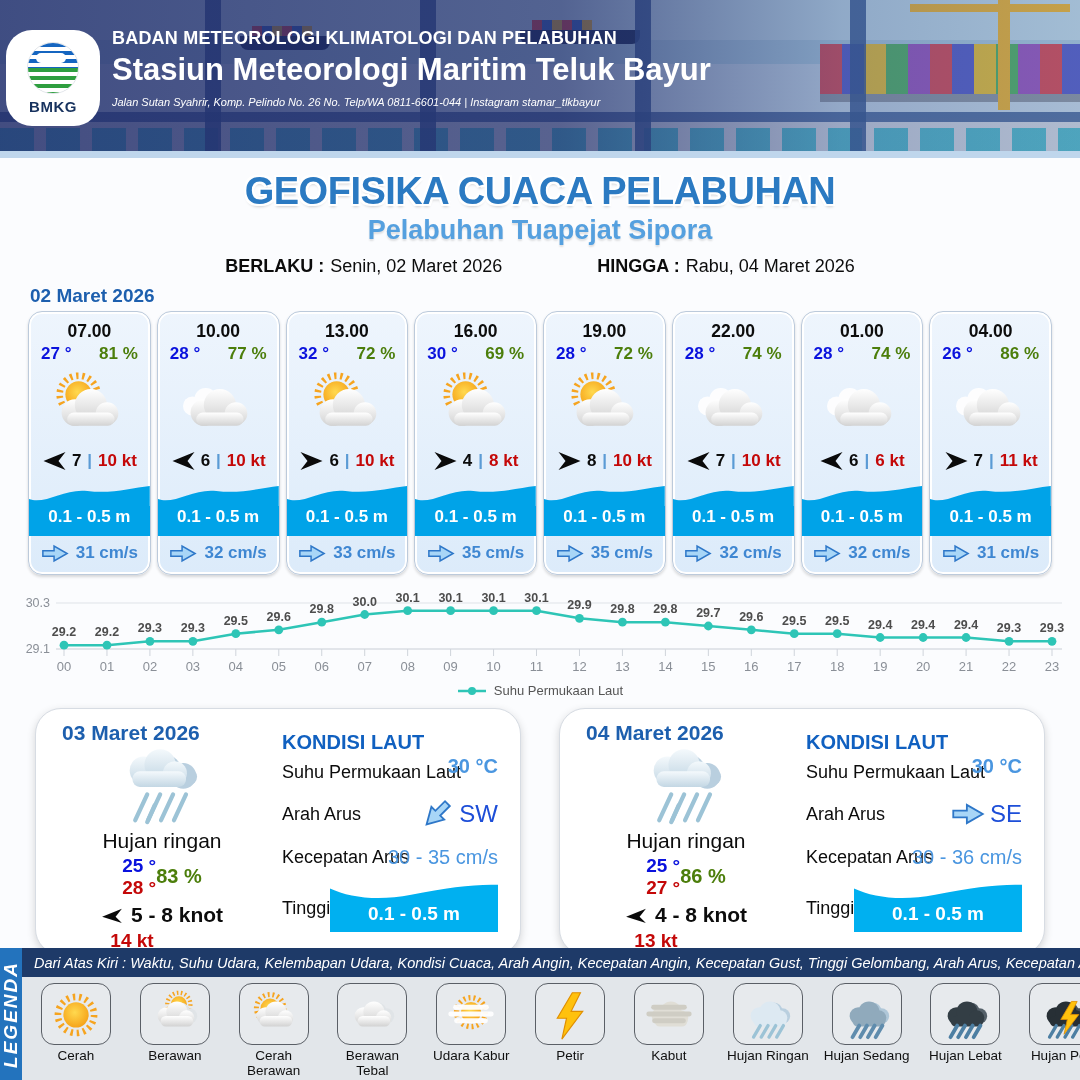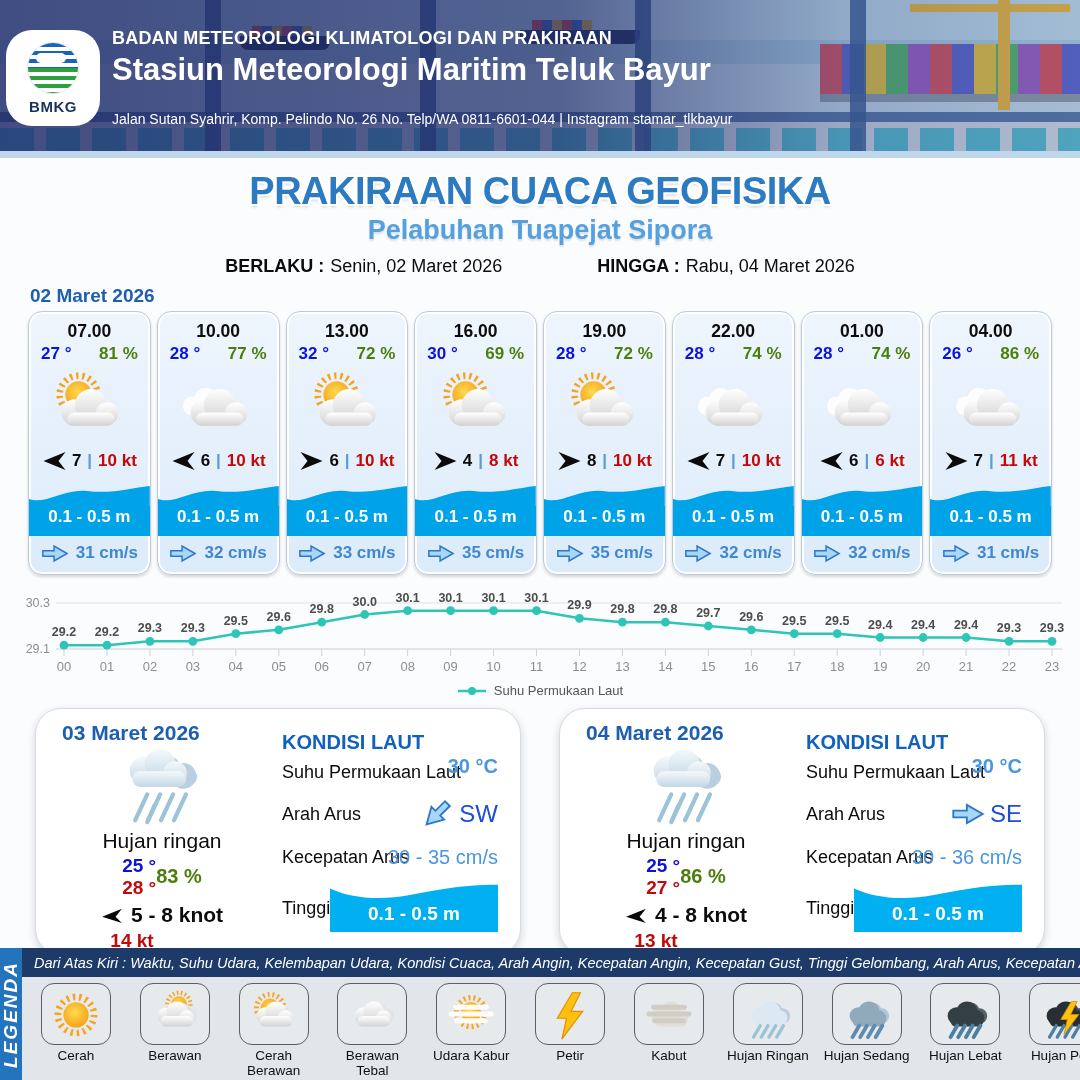--- a/index.html
+++ b/index.html
@@ -39,21 +39,21 @@
   .logo-mark .lm-top { position:absolute; top:0; left:0; right:0; height:50%;
     background:repeating-linear-gradient(180deg,#1565c0 0 4px,#ffffff 4px 8px); }
   .logo-mark .lm-bot { position:absolute; bottom:0; left:0; right:0; height:50%;
     background:repeating-linear-gradient(180deg,#2e9e3f 0 4px,#ffffff 4px 8px); }
   .logo-mark .lm-cloud { position:absolute; left:8px; top:10px; width:30px; height:10px; background:#fff; border-radius:8px; }
   .logo-text { font-size:15px; font-weight:bold; color:#17325e; margin-top:4px; letter-spacing:.5px; }
 
   .header-text { position:absolute; left:112px; top:28px; z-index:3; color:#fff; }
   .h-agency  { font-size:18px; font-weight:bold; letter-spacing:.2px; }
   .h-station { font-size:31px; font-weight:bold; margin-top:3px; }
-  .h-address { font-size:14px; margin-top:23px; }
+  .h-address { font-size:11px; margin-top:8px;font-style:italic; }
 
   
   .title-block { text-align:center; padding-top:12px; }
   .main-title { font-size:38px; font-weight:bold; color:#2b7ac2; letter-spacing:-.5px;
     text-shadow:-2px -2px 0 #fff,2px -2px 0 #fff,-2px 2px 0 #fff,2px 2px 0 #fff,0 3px 3px rgba(0,0,0,.18); }
   .sub-title { font-size:27px; font-weight:bold; color:#55a0df; margin-top:2px;
     text-shadow:0 2px 2px rgba(0,0,0,.12); }
   .validity { display:flex; justify-content:center; gap:95px; margin-top:10px; font-size:18px; color:#0c0c0c; }
   .validity b { font-weight:bold; margin-right:6px; }
 
@@ -222,28 +222,28 @@
   <div class="logo-badge">
     <div class="logo-mark">
       <div class="lm-top"></div>
         <div class="lm-bot"></div>
         <div class="lm-cloud"></div>
     </div>
     <div class="logo-text">BMKG</div>
   </div>
 
   <div class="header-text">
-    <div class="h-agency">BADAN METEOROLOGI KLIMATOLOGI DAN PRAKIRAAN</div>
+    <div class="h-agency">BADAN METEOROLOGI KLIMATOLOGI DAN PELABUHAN</div>
     <div class="h-station">Stasiun Meteorologi Maritim Teluk Bayur</div>
     <div class="h-address">Jalan Sutan Syahrir, Komp. Pelindo No. 26 No. Telp/WA 0811-6601-044 | Instagram stamar_tlkbayur</div>
   </div>
 </div>
 
 <div class="title-block">
-  <div class="main-title">PRAKIRAAN CUACA GEOFISIKA</div>
+  <div class="main-title">GEOFISIKA CUACA PELABUHAN</div>
   <div class="sub-title">Pelabuhan Tuapejat Sipora</div>
   <div class="validity">
     <div><b>BERLAKU :</b><span>Senin, 02 Maret 2026</span></div>
     <div><b>HINGGA :</b><span>Rabu, 04 Maret 2026</span></div>
   </div>
 </div>
 
 <div class="date-label">02 Maret 2026</div>
 
 <div class="cards-row" id="cards-row">

